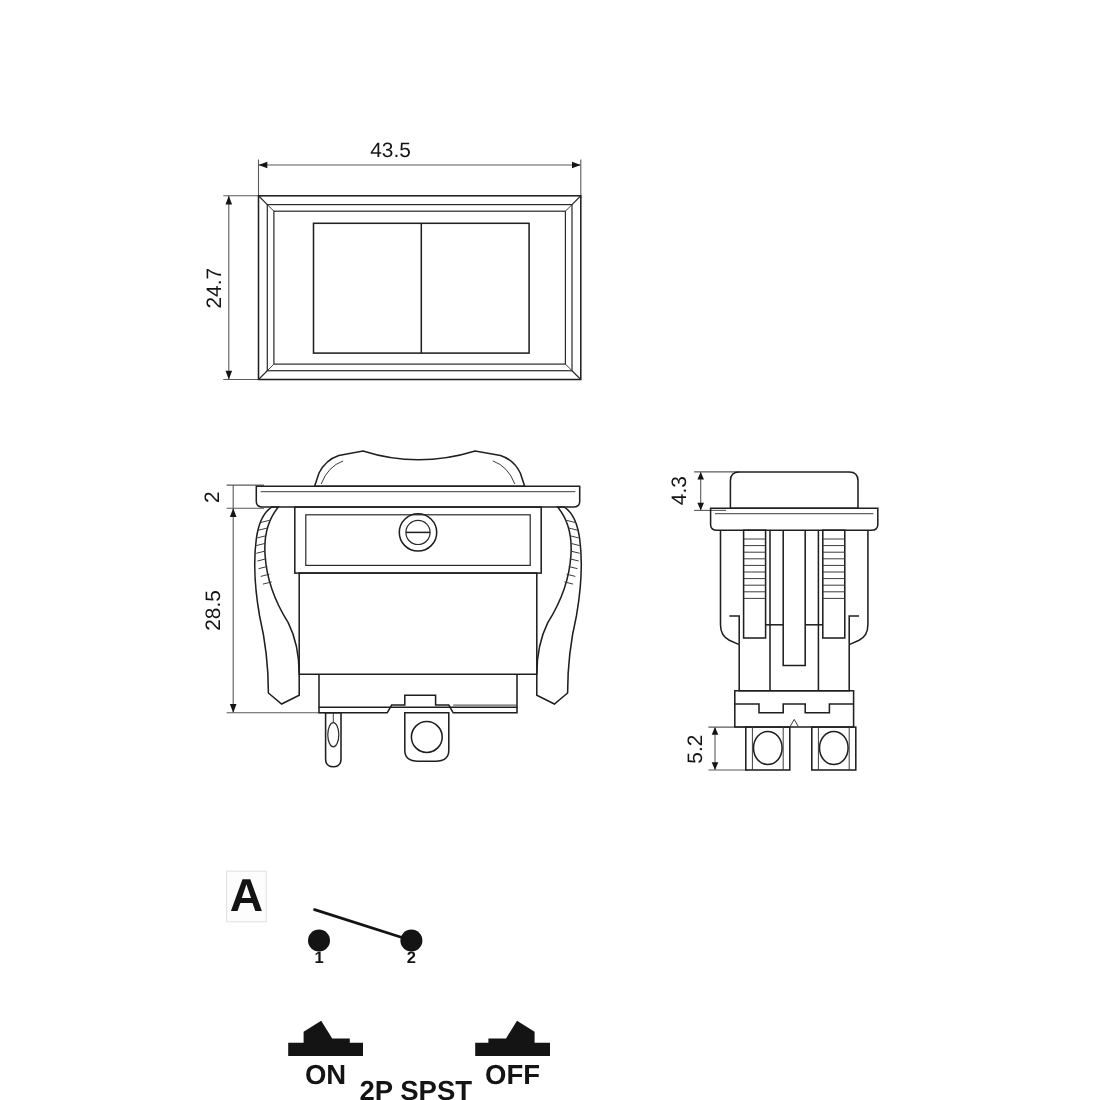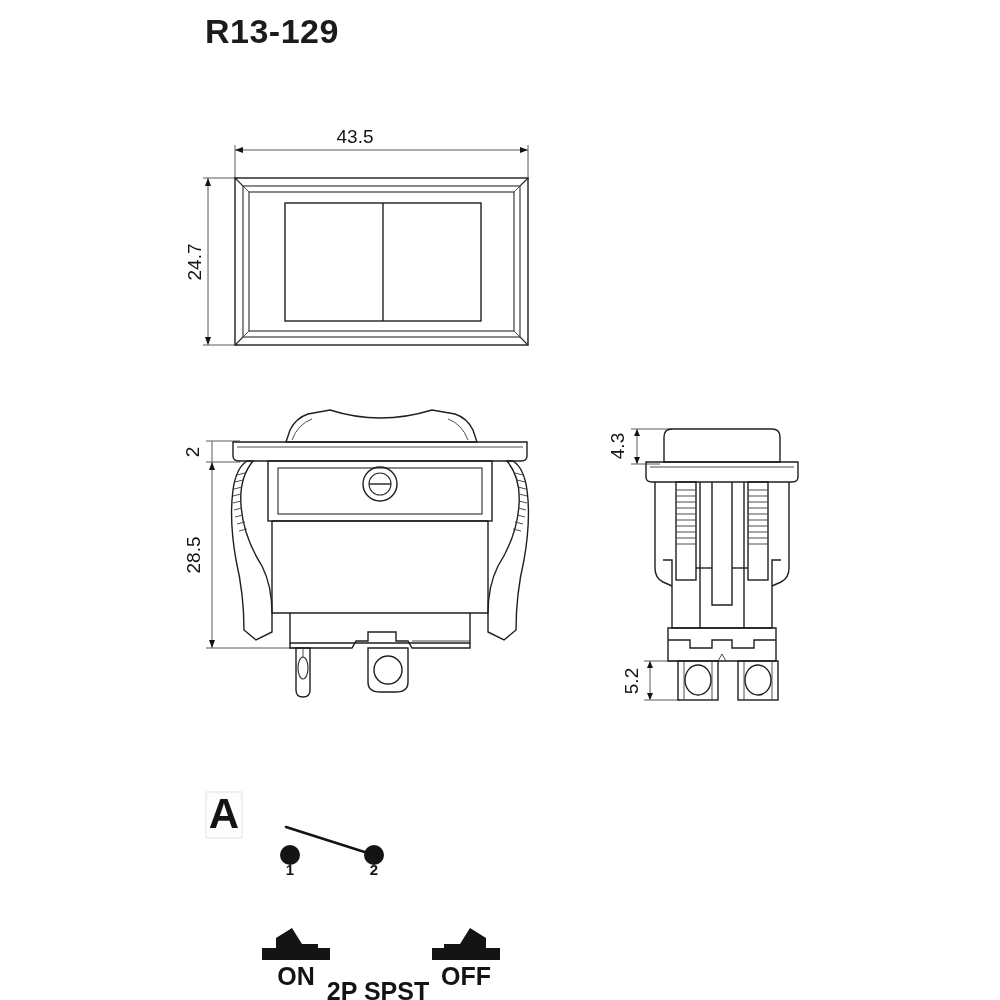--- a/index.html
+++ b/index.html
@@ -97,21 +97,20 @@
     fill: #fdfdfd;
     stroke: #e2e2e2;
     stroke-width: 1;
   }
 </style>
 </head>
 <body>
 
 <div id="sheet">
 
-  <div class="title-text">R13-129</div>
 
   <svg width="1000" height="1000" viewBox="0 0 1000 1000">
 
     <g>
 
       <g>
         <line class="dim" x1="235" y1="150" x2="528" y2="150"></line>
         <path class="solid" d="M235,150 L243,147 L243,153 Z"></path>
         <path class="solid" d="M528,150 L520,147 L520,153 Z"></path>
         <line class="dim" x1="235" y1="145" x2="235" y2="180"></line>

